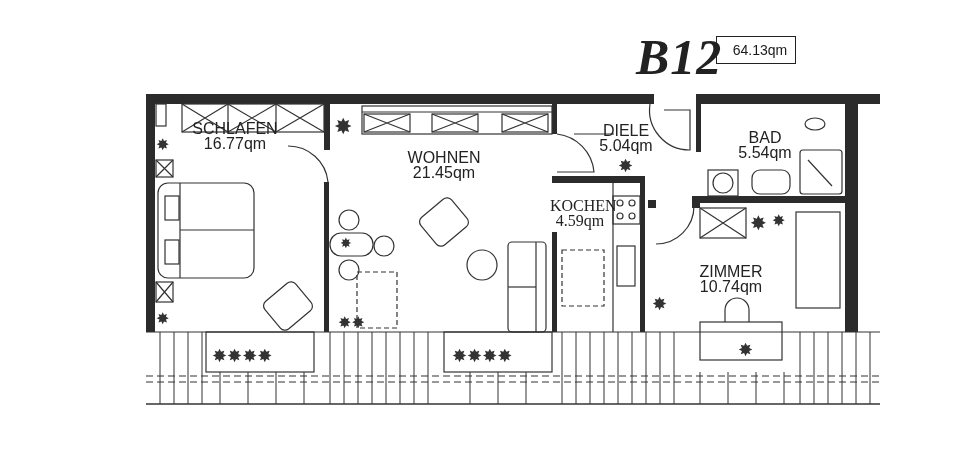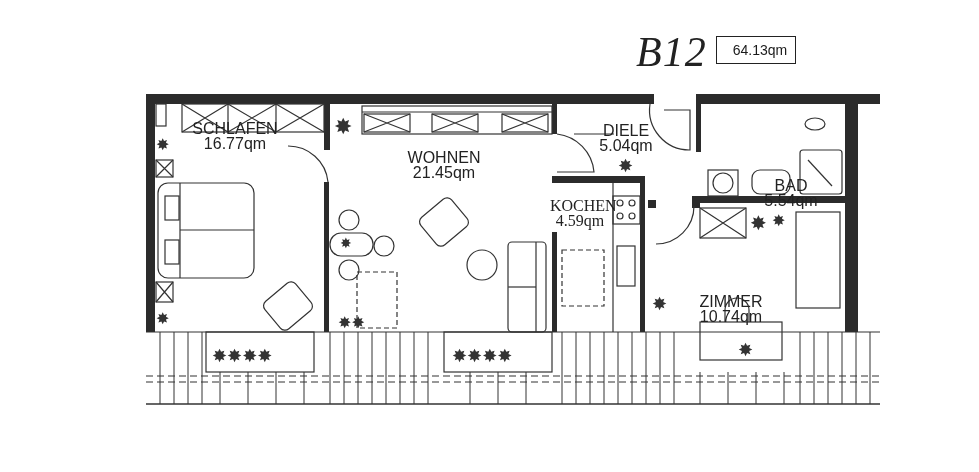--- a/index.html
+++ b/index.html
@@ -1,19 +1,19 @@
 <!DOCTYPE html>
 <html><head>
 <meta charset="utf-8">
 <style>
   html, body { margin:0; padding:0; background:#ffffff; }
   body { width:979px; height:472px; position:relative; overflow:hidden;
          font-family:"Liberation Sans", sans-serif; color:#1a1a1a; }
   .title { position:absolute; left:636px; top:28px; font-family:"Liberation Serif", serif;
-           font-style:italic; font-size:42px; letter-spacing:1px; color:#222; }
+           font-style:italic; font-size:50px; letter-spacing:1px; color:#222;font-weight:bold; }
   .area-box { position:absolute; left:716px; top:36px; width:70px; height:26px;
               border:1.5px solid #222; font-size:14px; line-height:26px; text-align:center;padding-left:8px; }
   svg { position:absolute; left:0; top:0; }
   .lbl { position:absolute; font-size:16px; line-height:15px; text-align:center; color:#222; }
 </style>
 </head>
 <body>
 
 <div class="title">B12</div>
 <div class="area-box">64.13qm</div>
@@ -184,20 +184,20 @@
   <div>21.45qm</div>
 </div>
 <div class="lbl" style="left:596px;top:123px;width:60px;">
   <div>DIELE</div>
   <div>5.04qm</div>
 </div>
 <div class="lbl" style="left:550px;top:198px;width:60px;font-family:Liberation Serif, serif;">
   <div>KOCHEN</div>
   <div>4.59qm</div>
 </div>
-<div class="lbl" style="left:756px;top:130px;width:70px;margin-top:48px;">
+<div class="lbl" style="left:730px;top:130px;width:70px;">
   <div>BAD</div>
   <div>5.54qm</div>
 </div>
-<div class="lbl" style="left:696px;top:264px;width:70px;margin-top:30px;">
+<div class="lbl" style="left:696px;top:264px;width:70px;">
   <div>ZIMMER</div>
   <div>10.74qm</div>
 </div>
 
 </body></html>

